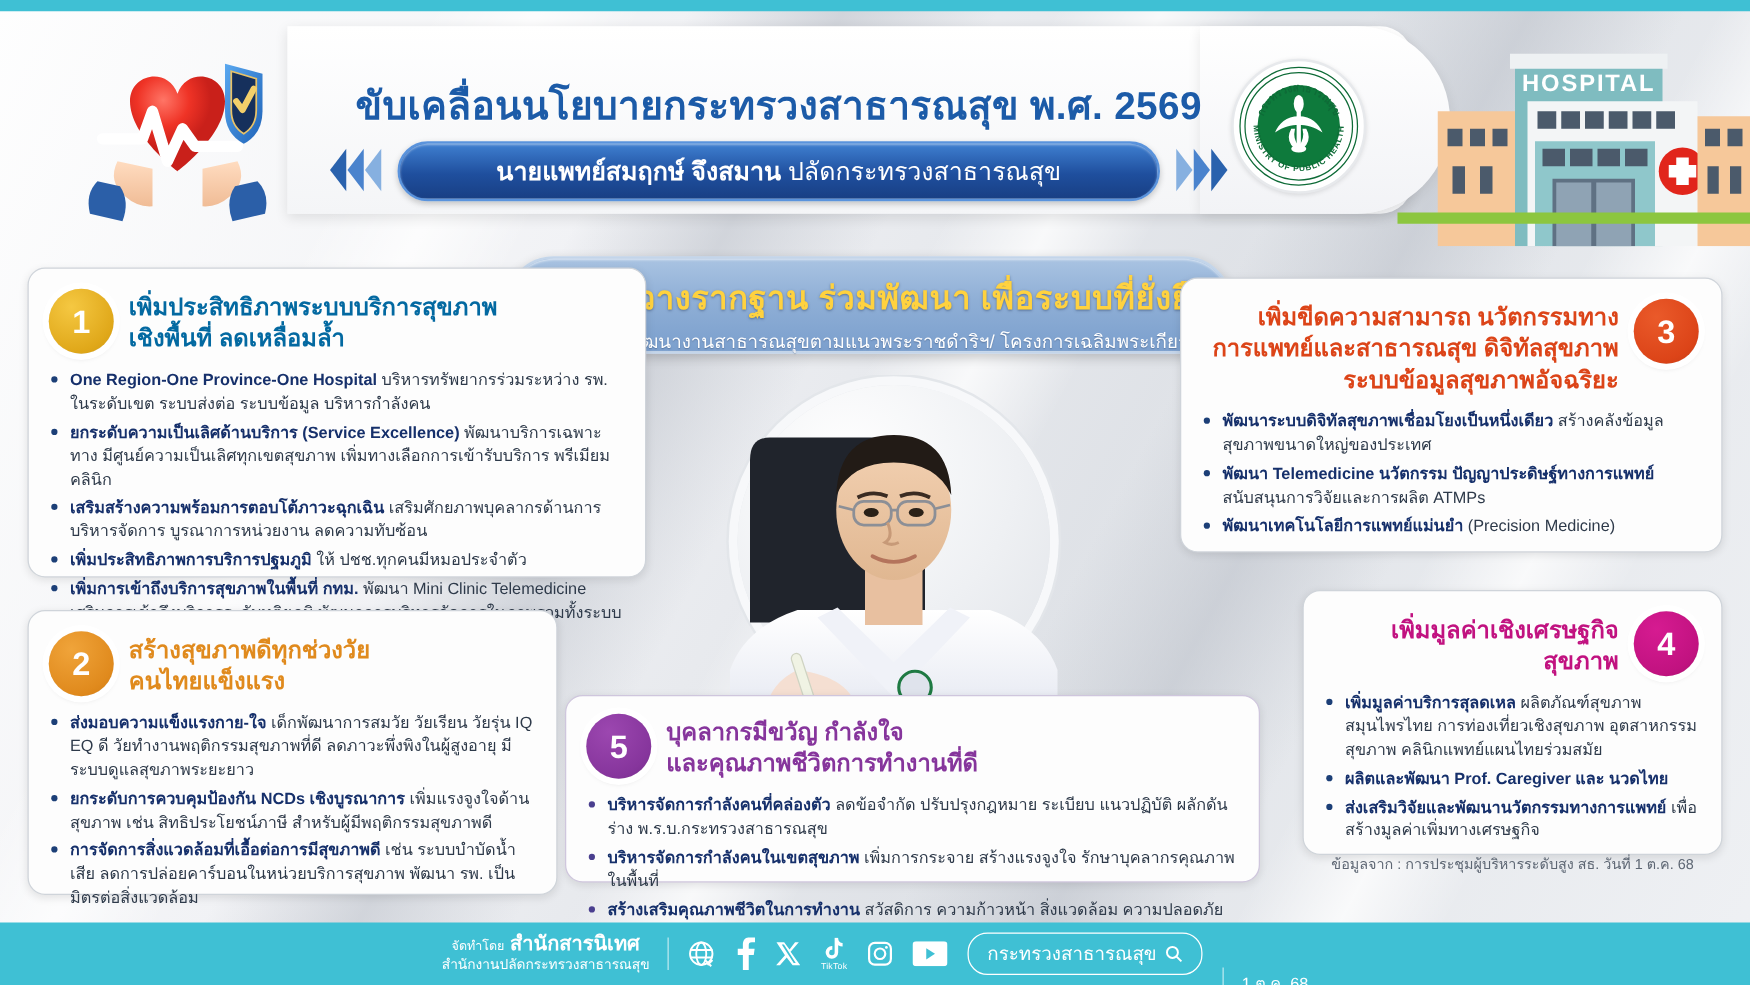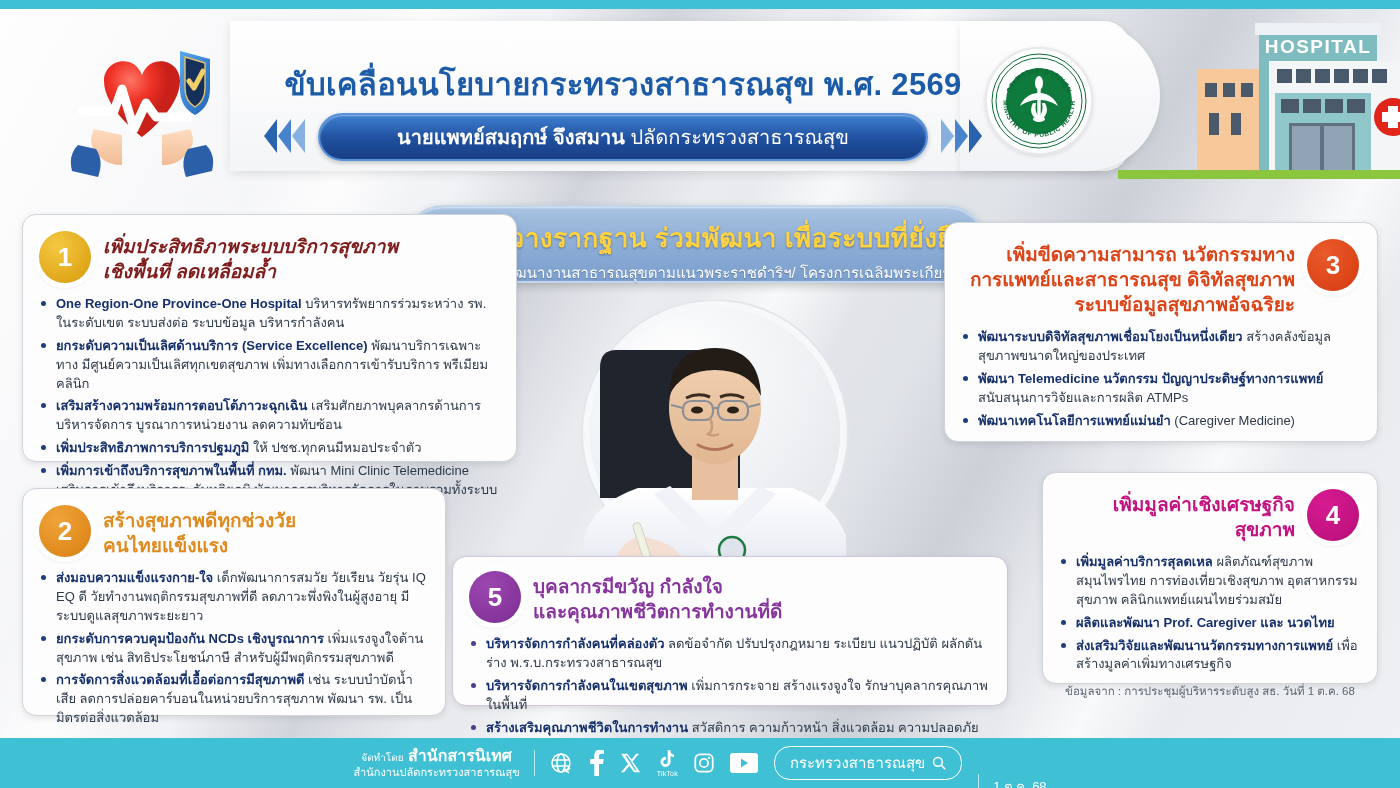--- a/index.html
+++ b/index.html
@@ -79,21 +79,21 @@
   
   .heartwrap{position:absolute;left:42px;top:24px;width:190px;height:150px;}
   
   .seal{
     position:absolute;left:985px;top:38px;width:108px;height:108px;border-radius:50%;
     background:#fff;border:2px solid #e7e9ec;
     display:flex;align-items:center;justify-content:center;
     box-shadow:0 1px 4px rgba(0,0,0,.12);
   }
   
-  .hospital{position:absolute;right:0;top:8px;width:203px;height:160px;}
+  .hospital{position:absolute;right:0;top:28px;width:250px;height:160px;}
   .hdr-green{position:absolute;right:0;top:161px;width:282px;height:9px;background:#8cc63f;}
 
   
   .banner{
     position:absolute;left:404px;top:205px;width:582px;height:78px;
     background:linear-gradient(180deg,#a9c3e2 0%,#8fafd6 45%,#7b9fcd 100%);
     border:2px solid #c3d5ea;border-radius:40px;
     box-shadow:0 3px 9px rgba(0,0,0,.20),inset 0 1px 2px rgba(255,255,255,.6);
     text-align:center;padding-top:10px;
   }
@@ -126,21 +126,21 @@
     display:flex;align-items:center;justify-content:center;
     color:#fff;font-size:26px;font-weight:bold;
     box-shadow:0 0 0 5px #ffffff,0 2px 6px rgba(0,0,0,.28);
   }
   .b1{background:radial-gradient(circle at 35% 28%,#f5c842 0%,#e0a81a 70%,#cf9710 100%);}
   .b2{background:radial-gradient(circle at 35% 28%,#f0a43a 0%,#e08a1d 70%,#cf7a12 100%);}
   .b3{background:radial-gradient(circle at 35% 28%,#ea5a2a 0%,#dc4418 70%,#c23a12 100%);}
   .b4{background:radial-gradient(circle at 35% 28%,#d61b91 0%,#c11280 70%,#a60e6d 100%);}
   .b5{background:radial-gradient(circle at 35% 28%,#9c47b0 0%,#86359c 70%,#742b88 100%);}
   .card-title{font-size:19px;font-weight:bold;line-height:1.32;padding-top:3px;}
-  .t1{color:#7f1d1d;font-style:italic;}
+  .t1{color:#0369a1;}
   .t2{color:#e08a1d;}
   .t3{color:#dc4418;}
   .t4{color:#c11280;}
   .t5{color:#86359c;}
 
   ul.bul{list-style:none;margin-top:11px;}
   ul.bul li{
     position:relative;padding-left:17px;margin-bottom:4px;
     font-size:13px;line-height:1.45;color:#2e3a4a;
   }
@@ -410,21 +410,21 @@
       <div class="badge b3">3</div>
       <div class="card-title t3">
         <div>เพิ่มขีดความสามารถ นวัตกรรมทาง</div>
         <div>การแพทย์และสาธารณสุข ดิจิทัลสุขภาพ</div>
         <div>ระบบข้อมูลสุขภาพอัจฉริยะ</div>
       </div>
     </div>
     <ul class="bul c3">
       <li><b>พัฒนาระบบดิจิทัลสุขภาพเชื่อมโยงเป็นหนึ่งเดียว</b><span> สร้างคลังข้อมูลสุขภาพขนาดใหญ่ของประเทศ</span></li>
       <li><b>พัฒนา Telemedicine นวัตกรรม ปัญญาประดิษฐ์ทางการแพทย์</b><span> สนับสนุนการวิจัยและการผลิต ATMPs</span></li>
-      <li><b>พัฒนาเทคโนโลยีการแพทย์แม่นยำ</b><span> (Caregiver Medicine)</span></li>
+      <li><b>พัฒนาเทคโนโลยีการแพทย์แม่นยำ</b><span> (Precision Medicine)</span></li>
     </ul>
   </div>
 
   <div class="card" id="card4">
     <div class="card-head">
       <div class="badge b4">4</div>
       <div class="card-title t4">
         <div>เพิ่มมูลค่าเชิงเศรษฐกิจสุขภาพ</div>
       </div>
     </div>

